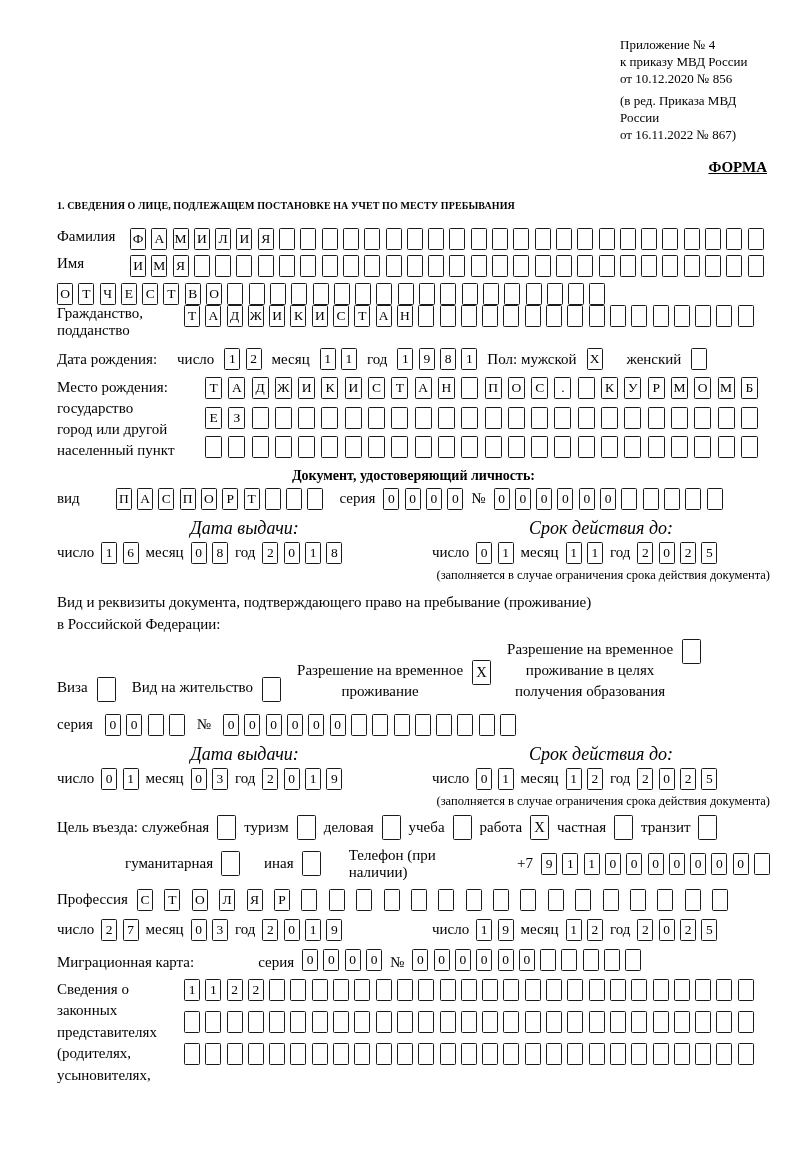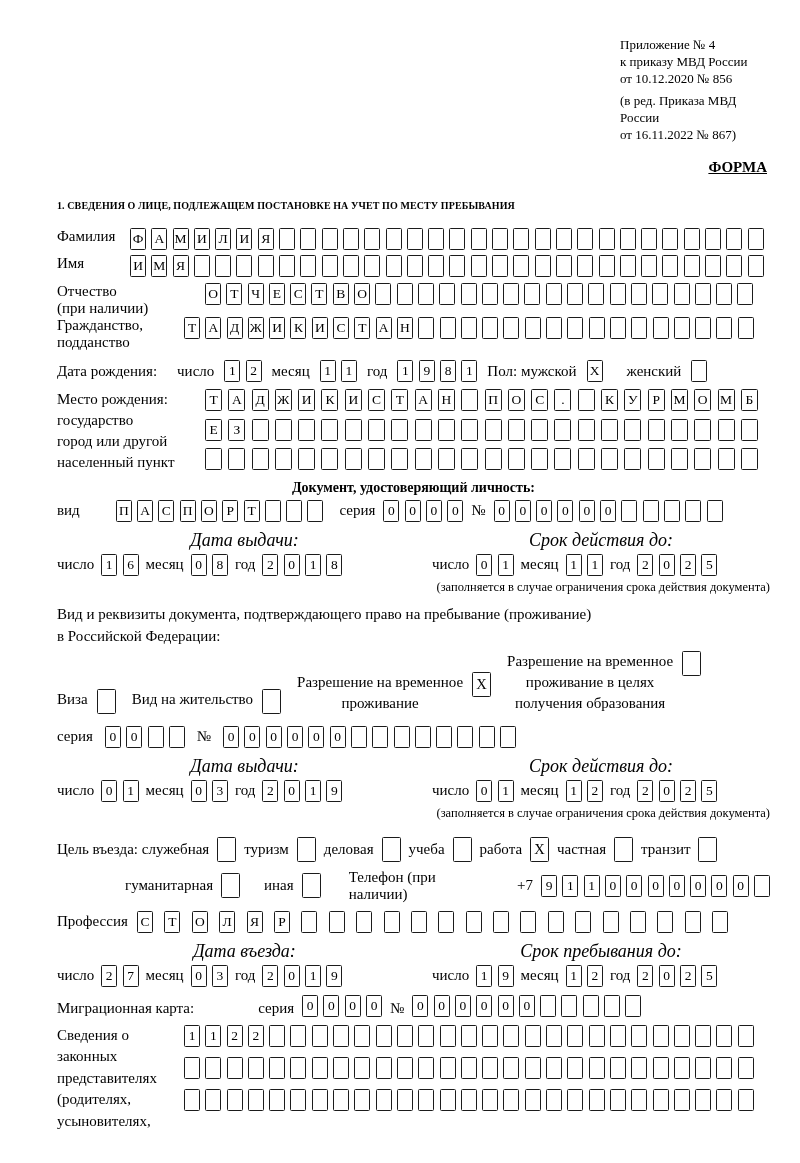--- a/index.html
+++ b/index.html
@@ -67,21 +67,21 @@
   .dg-left { width: 375px; }
   .date-note { text-align: right; font-size: 12.5px; margin-top: 4px; }
 
   .permit-intro { margin-top: 8px; font-size: 15px; line-height: 22px; }
   .r-permit { margin-top: 4px; display: flex; align-items: flex-end; }
   .opt { display: flex; align-items: flex-start; gap: 9px; }
   .opt .optlines { text-align: center; font-size: 15px; line-height: 21px; }
 
   .r-series2 { margin-top: 12px; display: flex; align-items: center; }
 
-  .r-purpose { margin-top: 16px; display: flex; align-items: center; gap: 8px; font-size: 15px; }
+  .r-purpose { margin-top: 6px; display: flex; align-items: center; gap: 8px; font-size: 15px; }
   .r-purpose2 { margin-top: 7px; margin-left: 68px; display: flex; align-items: center; gap: 8px; font-size: 15px; }
 
   .r-prof { margin-top: 8px; display: flex; align-items: center; }
   .w80 { width: 80px; }
 
   .r-migcard { margin-top: 8px; display: flex; align-items: flex-end; }
 
   .r-repr { margin-top: 8px; display: flex; }
   .repr-lines div { font-size: 15px; line-height: 21.5px; }
   .repr-rows .cells { margin-bottom: 10px; display: flex; } .gap8 { width: 8px; flex:none; }
@@ -173,24 +173,20 @@
         <span class="cell"></span>
         <span class="cell"></span>
         <span class="cell"></span>
         <span class="cell"></span>
         <span class="cell"></span>
         <span class="cell"></span>
       </span>
   </div>
 
   <div class="row r-patron">
-    <span class="lblcol w148">
-      <div class="lbl">Отчество</div>
-      <div class="lbl">(при наличии)</div>
-    </span>
     <span class="cells">
         <span class="cell">О</span>
         <span class="cell">Т</span>
         <span class="cell">Ч</span>
         <span class="cell">Е</span>
         <span class="cell">С</span>
         <span class="cell">Т</span>
         <span class="cell">В</span>
         <span class="cell">О</span>
         <span class="cell"></span>
@@ -669,24 +665,20 @@
         <span class="cell"></span>
         <span class="cell"></span>
         <span class="cell"></span>
         <span class="cell"></span>
         <span class="cell"></span>
         <span class="cell"></span>
       </span>
   </div>
 
   <div class="dates-block">
-    <div class="dates-heads">
-      <span class="dh-left">Дата въезда:</span>
-      <span class="dh-right">Срок пребывания до:</span>
-    </div>
     <div class="dates-row">
       <span class="dg dg-left">
         <span>число</span>
         <span class="cells">
             <span class="cell">2</span>
             <span class="cell">7</span>
           </span>
         <span>месяц</span>
         <span class="cells">
             <span class="cell">0</span>

